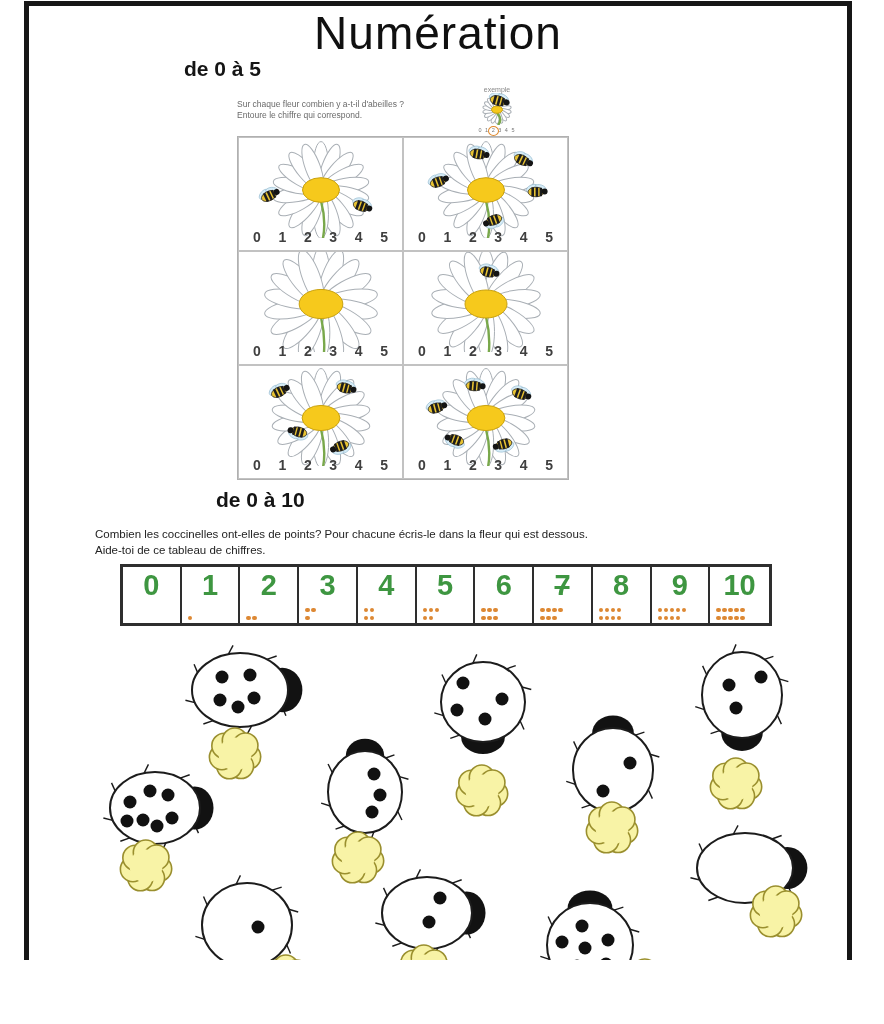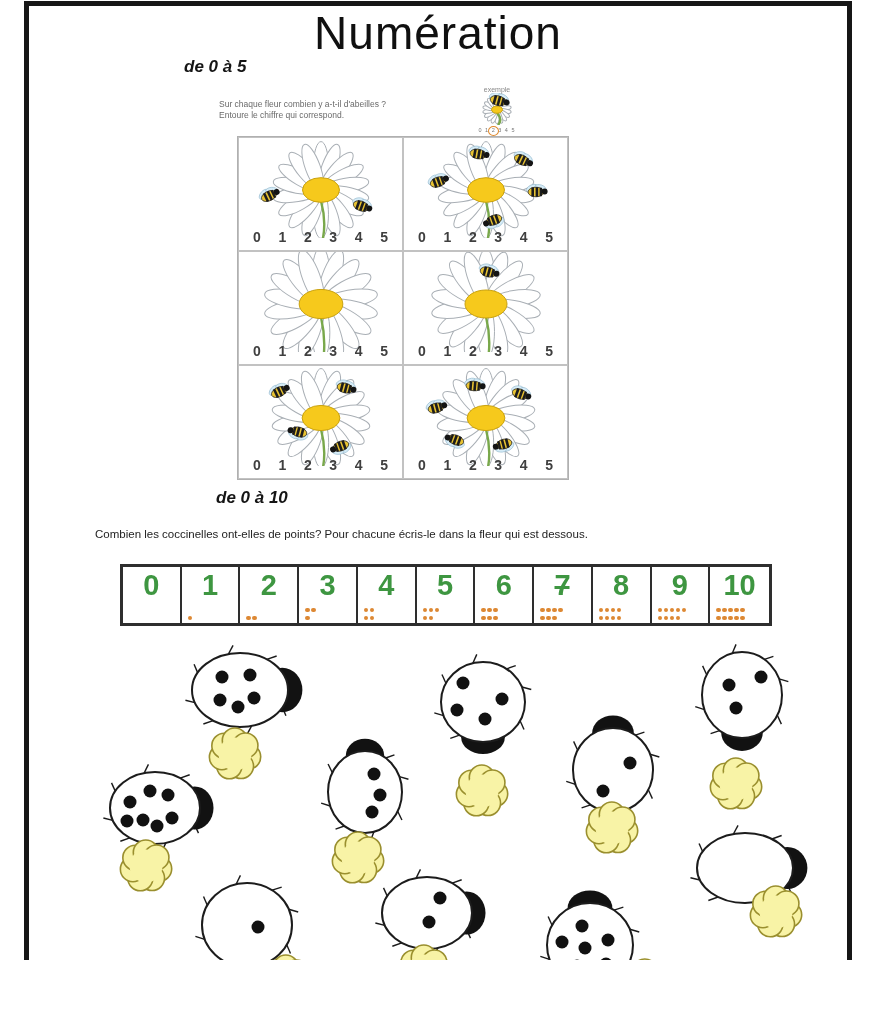--- a/index.html
+++ b/index.html
@@ -3,24 +3,24 @@
 <meta charset="utf-8">
 <style>
   html,body{margin:0;padding:0;background:#ffffff;}
   .page{position:relative;width:884px;height:960px;background:#ffffff;overflow:hidden;
         font-family:"Liberation Sans",sans-serif;}
   .sheet{position:absolute;left:24px;top:1px;width:818px;height:1003px;
          border:5px solid #161616;background:#ffffff;}
   .bottom-strip{position:absolute;left:0;top:1015px;width:884px;height:9px;background:#dcdcdc;}
   .title{position:absolute;left:24px;top:6px;width:828px;text-align:center;
          font-size:46px;font-weight:400;color:#101010;letter-spacing:1px;}
-  .h-range{position:absolute;font-size:17px;font-weight:700;color:#151515;font-style:italic;}
+  .h-range{position:absolute;font-size:21px;font-weight:700;color:#151515;}
   #h1{left:184px;top:57px;}
   #h2{left:196px;top:488px;margin-left:20px;}
-  .ws1-instr{position:absolute;left:219px;top:99px;font-size:8.5px;line-height:11px;
+  .ws1-instr{position:absolute;left:237px;top:99px;font-size:8.5px;line-height:11px;
              color:#6a6a6a;filter:blur(0.35px);}
   .example{position:absolute;left:462px;top:86px;width:70px;text-align:center;}
   .example-label{font-size:7px;color:#8a8a8a;filter:blur(0.3px);}
   .ex-nums{position:relative;font-size:5.5px;color:#777;letter-spacing:1px;margin-top:-2px;}
   .ex-ring{position:absolute;left:26px;top:-1px;width:9px;height:8px;border:1px solid #e08a2e;
            border-radius:50%;}
   .flower-grid{position:absolute;left:237px;top:136px;width:330px;height:342px;
                display:grid;grid-template-columns:1fr 1fr;grid-template-rows:1fr 1fr 1fr;
                border:1px solid #b0b0b0;}
   .flower-cell{position:relative;border:1px solid #c2c2c2;background:#fff;overflow:hidden;}
@@ -442,20 +442,21 @@
           <span>4</span>
           <span>5</span>
         </div>
       </div>
     </div>
 
   <div id="h2" class="h-range">de 0 à 10</div>
 
   <div class="ws2-instr">
     <div>Combien les coccinelles ont-elles de points? Pour chacune écris-le dans la fleur qui est dessous.</div>
+    <div>Aide-toi de ce tableau de chiffres.</div>
   </div>
 
   <div id="number-table" class="number-table">
       <div class="num-cell">
         <div class="digit">0</div>
         <div class="dots">
           <div></div>
         </div>
       </div>
       <div class="num-cell">

